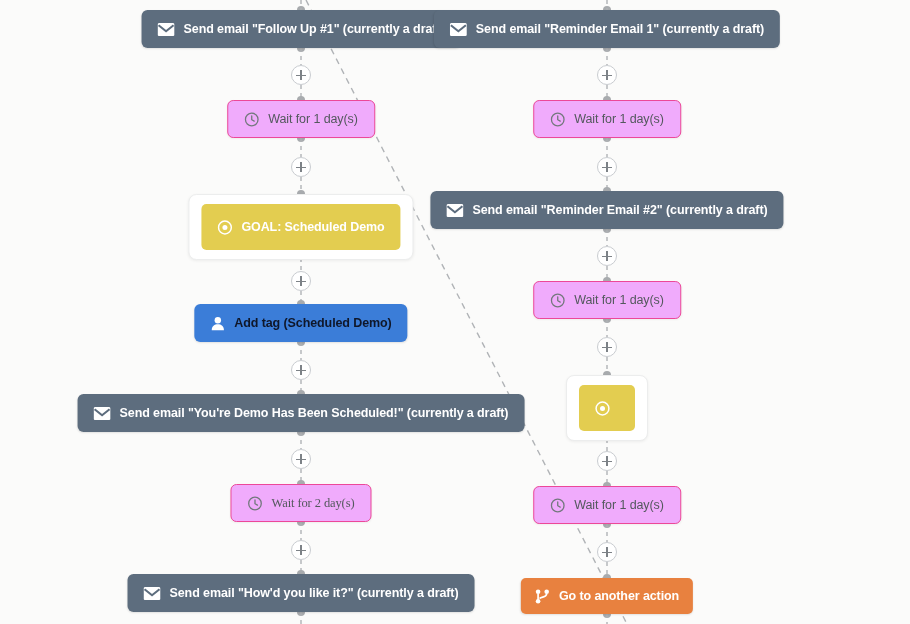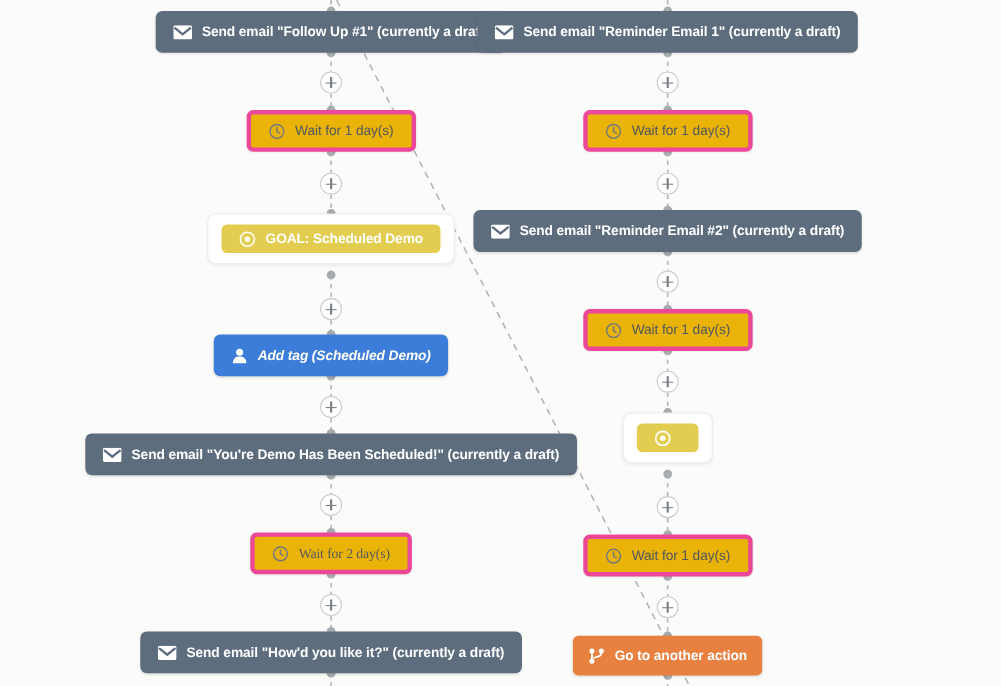--- a/index.html
+++ b/index.html
@@ -80,22 +80,22 @@
     border-radius: 6px;
     height: 38px;
     padding: 0 16px;
     color: #ffffff;
     box-shadow: 0 1px 2px rgba(0,0,0,0.10);
   }
   .node.email .node-label { color: #ffffff; }
 
   
   .node.wait {
-    background: #eab308;
-    border: 4px solid #ec4899;
+    background: #f0abfc;
+    border: 1px solid #ec4899;
     border-radius: 6px;
     height: 38px;
     padding: 0 16px;
     color: #53585d;
     box-shadow: 0 1px 2px rgba(0,0,0,0.05);
   }
   .node.wait .node-label {
     color: #53585d;
     font-weight: normal;
     font-size: 12.5px;
@@ -103,21 +103,21 @@
 
   
   .node.tag {
     background: #3b7dd8;
     border-radius: 6px;
     height: 38px;
     padding: 0 16px;
     color: #ffffff;
     box-shadow: 0 1px 2px rgba(0,0,0,0.10);
   }
-  .node.tag .node-label { color: #ffffff; font-style: italic; }
+  .node.tag .node-label { color: #0f172a; }
 
   
   .node.goto {
     background: #e8813f;
     border-radius: 5px;
     height: 36px;
     padding: 0 14px;
     color: #ffffff;
     box-shadow: 0 1px 2px rgba(0,0,0,0.10);
     text-align: right;
@@ -130,21 +130,21 @@
     border: 1px solid #eceded;
     border-radius: 8px;
     padding: 9px 12px;
     box-shadow: 0 1px 3px rgba(0,0,0,0.06);
   }
   .goal-pill {
     display: flex;
     align-items: center;
     background: #e3cd50;
     border-radius: 5px;
-    height: 26px;
+    height: 46px;
     padding: 0 16px;
     box-sizing: border-box;
   }
   .node.goal .node-label { color: #ffffff; }
 
   
   .icon {
     display: inline-flex;
     align-items: center;
     justify-content: center;

